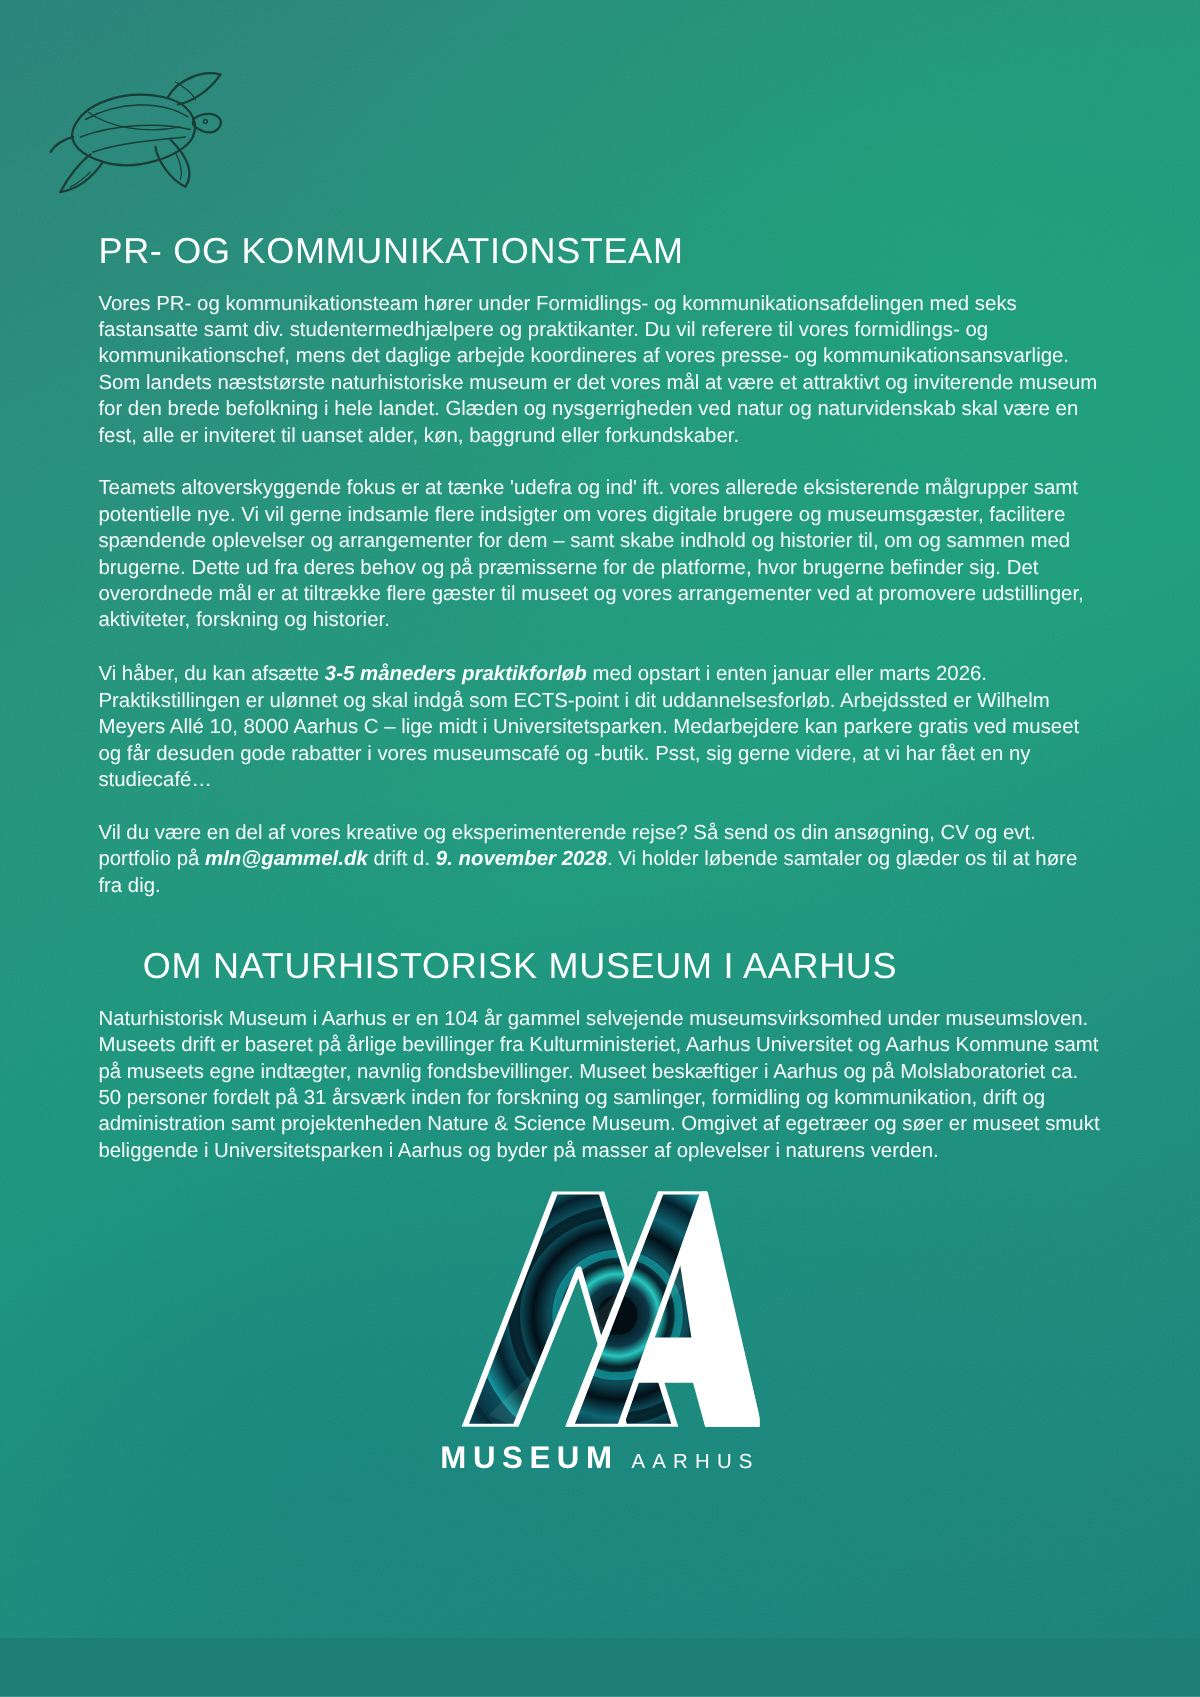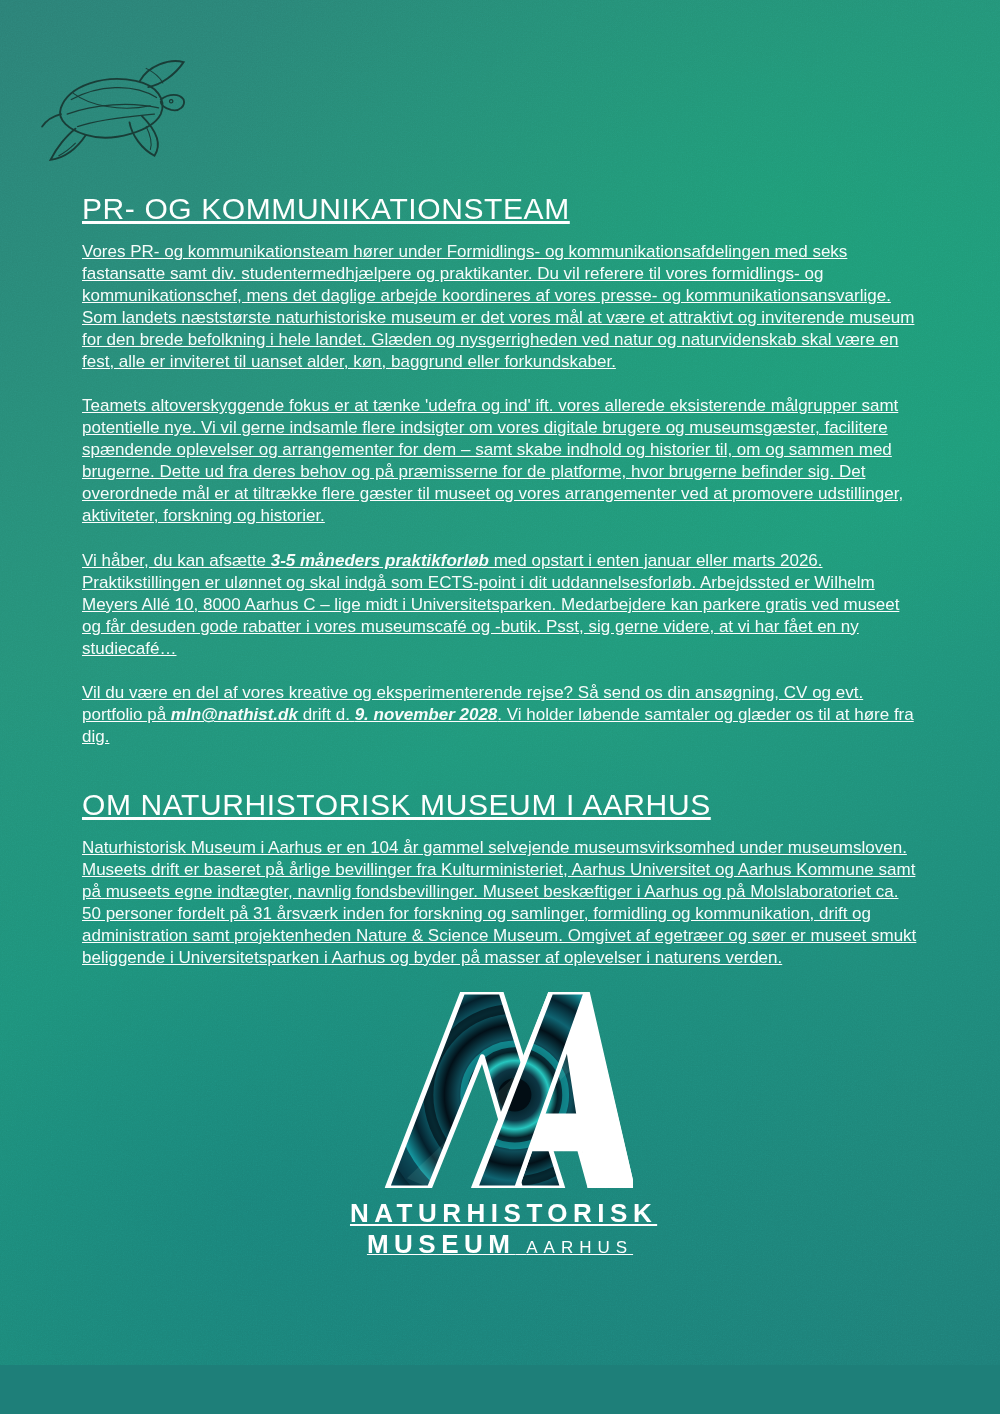--- a/index.html
+++ b/index.html
@@ -10,35 +10,34 @@
   .page{
     position:relative;
     width:1000px;height:1365px;
     margin:0 auto;
     overflow:hidden;
     background:
       radial-gradient(ellipse 900px 700px at 78% 16%, rgba(22,172,118,.40), rgba(22,172,118,0) 65%),
       radial-gradient(ellipse 1000px 800px at 25% 88%, rgba(14,108,124,.30), rgba(14,108,124,0) 70%),
       linear-gradient(150deg,#2c8177 0%,#27907a 28%,#219a7c 52%,#1f8d7b 74%,#1e7f79 100%);
     color:#ffffff;
-    text-decoration:underline;
   }
   .grain{position:absolute;inset:0;width:100%;height:100%;opacity:.12;mix-blend-mode:overlay;pointer-events:none;}
   .content{position:relative;padding:0 82px;box-sizing:border-box;}
   .turtle{margin:52px 0 14px -44px;width:156px;height:118px;}
   h1,h2{
     font-weight:400;
     font-size:30px;
     letter-spacing:.6px;
     margin:0 0 15px 0;
     color:#fdfffe;
   }
   .section-team h1{margin-top:4px;}
   .section-praktisk h2{margin-top:37px;}
-  .section-about h2{margin-top:40px;}
+  .section-about h2{margin-top:40px;margin-left:37px;}
   p{
     font-size:17px;
     line-height:21.9px;
     margin:0 0 23px 0;
     max-width:842px;
     color:#f6fcfa;
   }
   .bi{font-weight:700;font-style:italic;}
   .logo-block{margin:20px auto 0;width:300px;text-align:center;}
   .logo-letters{display:block;margin:0 auto;}
@@ -83,21 +82,21 @@
     
     <div class="section-team">
       <h1>PR- OG KOMMUNIKATIONSTEAM</h1>
       <p>Vores PR- og kommunikationsteam hører under Formidlings- og kommunikationsafdelingen med seks fastansatte samt div. studentermedhjælpere og praktikanter. Du vil referere til vores formidlings- og kommunikationschef, mens det daglige arbejde koordineres af vores presse- og kommunikationsansvarlige. Som landets næststørste naturhistoriske museum er det vores mål at være et attraktivt og inviterende museum for den brede befolkning i hele landet. Glæden og nysgerrigheden ved natur og naturvidenskab skal være en fest, alle er inviteret til uanset alder, køn, baggrund eller forkundskaber.</p>
       <p>Teamets altoverskyggende fokus er at tænke 'udefra og ind' ift. vores allerede eksisterende målgrupper samt potentielle nye. Vi vil gerne indsamle flere indsigter om vores digitale brugere og museumsgæster, facilitere spændende oplevelser og arrangementer for dem – samt skabe indhold og historier til, om og sammen med brugerne. Dette ud fra deres behov og på præmisserne for de platforme, hvor brugerne befinder sig. Det overordnede mål er at tiltrække flere gæster til museet og vores arrangementer ved at promovere udstillinger, aktiviteter, forskning og historier.</p>
     </div>
 
     
     <div class="section-praktisk">
       <p><span>Vi håber, du kan afsætte </span><span class="bi">3-5 måneders praktikforløb</span><span> med opstart i enten januar eller marts 2026. Praktikstillingen er ulønnet og skal indgå som ECTS-point i dit uddannelsesforløb. Arbejdssted er Wilhelm Meyers Allé 10, 8000 Aarhus C – lige midt i Universitetsparken. Medarbejdere kan parkere gratis ved museet og får desuden gode rabatter i vores museumscafé og -butik. Psst, sig gerne videre, at vi har fået en ny studiecafé…</span></p>
-      <p><span>Vil du være en del af vores kreative og eksperimenterende rejse? Så send os din ansøgning, CV og evt. portfolio på </span><span class="bi">mln@nathist.dk</span><span> drift d. </span><span class="bi">9. november 2028</span><span>. Vi holder løbende samtaler og glæder os til at høre fra dig.</span></p>
+      <p><span>Vil du være en del af vores kreative og eksperimenterende rejse? Så send os din ansøgning, CV og evt. portfolio på </span><span class="bi">mln@gammel.dk</span><span> drift d. </span><span class="bi">9. november 2028</span><span>. Vi holder løbende samtaler og glæder os til at høre fra dig.</span></p>
     </div>
 
     
     <div class="section-about">
       <h2>OM NATURHISTORISK MUSEUM I AARHUS</h2>
       <p>Naturhistorisk Museum i Aarhus er en 104 år gammel selvejende museumsvirksomhed under museumsloven. Museets drift er baseret på årlige bevillinger fra Kulturministeriet, Aarhus Universitet og Aarhus Kommune samt på museets egne indtægter, navnlig fondsbevillinger. Museet beskæftiger i Aarhus og på Molslaboratoriet ca. 50 personer fordelt på 31 årsværk inden for forskning og samlinger, formidling og kommunikation, drift og administration samt projektenheden Nature &amp; Science Museum. Omgivet af egetræer og søer er museet smukt beliggende i Universitetsparken i Aarhus og byder på masser af oplevelser i naturens verden.</p>
     </div>
 
     
     <div class="logo-block">
@@ -151,19 +150,18 @@
             <rect x="0" y="0" width="270" height="200" fill="url(#lensBase)"></rect>
             <circle cx="150" cy="105" r="132" fill="none" stroke="#0a3b4a" stroke-width="18" opacity="0.8"></circle>
             <circle cx="150" cy="105" r="52" fill="none" stroke="#15bdbf" stroke-width="7" opacity="0.55"></circle>
             <circle cx="150" cy="105" r="17" fill="#020d14"></circle>
           </g>
           <path d="M187,0 L223,0 L152,200 L110,200 Z" fill="none" stroke="#ffffff" stroke-width="5" stroke-linejoin="round"></path>
         </g>
       </svg>
 
       <div class="logo-word">
-        <div class="logo-line1">NATURHISTORISK</div>
         <div><span class="logo-line2-bold">MUSEUM</span><span class="logo-line2-light">&nbsp;<span>AARHUS</span></span></div>
       </div>
     </div>
 
   </div>
 </div>
 
 </body></html>

